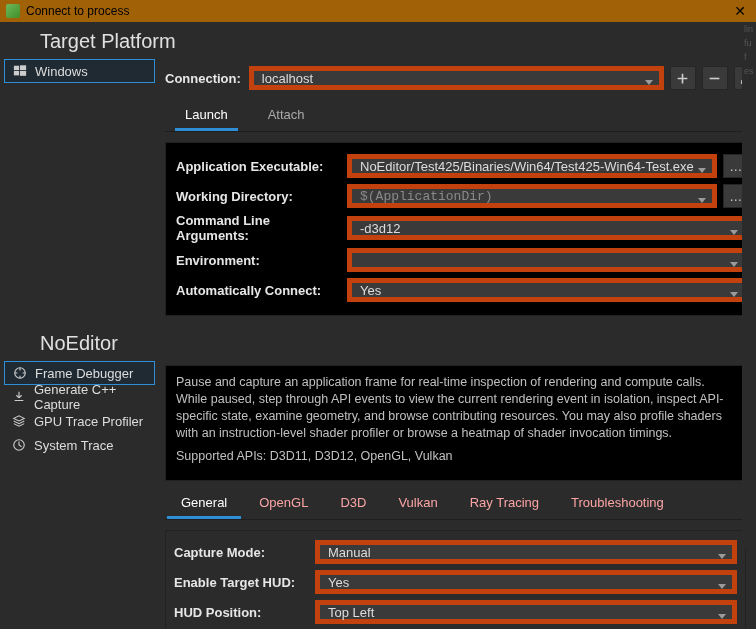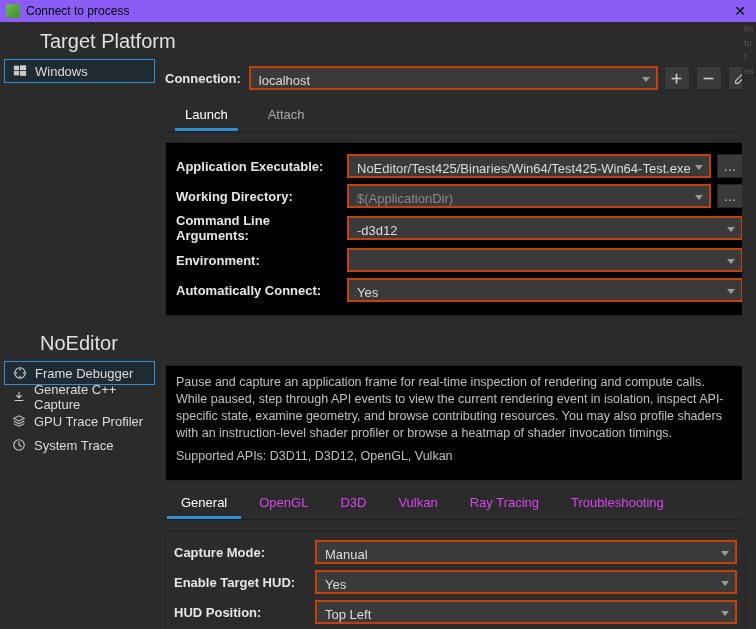--- a/index.html
+++ b/index.html
@@ -7,21 +7,21 @@
     font-family: "Segoe UI", Tahoma, sans-serif;
     background: #2b2b2b;
     color: #cfcfcf;
     width: 756px;
     height: 629px;
     overflow: hidden;
     font-size: 13px;
   }
   .titlebar {
     height: 22px;
-    background: #8b5cf6;
+    background: #a16207;
     color: #000;
     display: flex;
     align-items: center;
     justify-content: space-between;
     padding: 0 4px 0 6px;
     font-size: 12px;
   }
   .titlebar .icon-sq {
     width: 14px; height: 14px;
     background: linear-gradient(135deg,#6fb75a,#3f8f2a);
@@ -74,30 +74,30 @@
     width: 165px;
     font-weight: 700;
     color: #e6e6e6;
     flex-shrink: 0;
     padding: 2px 0;
   }
   .conn-label { font-weight:700; color:#e6e6e6; margin-right:2px;}
   .combo {
     flex: 1;
     background: #3a3a3a;
-    border: 2px solid #c2410c;
+    border: 5px solid #c2410c;
     height: 24px;
     display: flex;
-    align-items: flex-end;
+    align-items: flex-start;
     padding: 0 18px 0 8px;
     position: relative;
     color: #ddd;
     cursor: pointer;
   }
-  .combo.dim { color: #8a8a8a; }
+  .combo.dim { color: #8a8a8a; font-family: Liberation Mono, monospace; }
   .combo::after {
     content: "";
     position: absolute;
     right: 6px;
     top: 9px;
     border-left: 4px solid transparent;
     border-right: 4px solid transparent;
     border-top: 5px solid #9a9a9a;
   }
   .btn {
@@ -142,21 +142,21 @@
   }
   .subtabs {
     display: flex;
     border-bottom: 1px solid #1f1f1f;
     margin: 6px 0 10px 0;
     gap: 4px;
     padding: 0 2px;
   }
   .subtab {
     padding: 6px 14px;
-    color: #d946ef;
+    color: #fca5a5;
     cursor: pointer;
     border-bottom: 3px solid transparent;
     font-size: 13px;
   }
   .subtab.active {
     color: #fff;
     border-bottom: 3px solid #2f8fd6;
   }
   .settings-panel {
     border: 1px solid #222;

